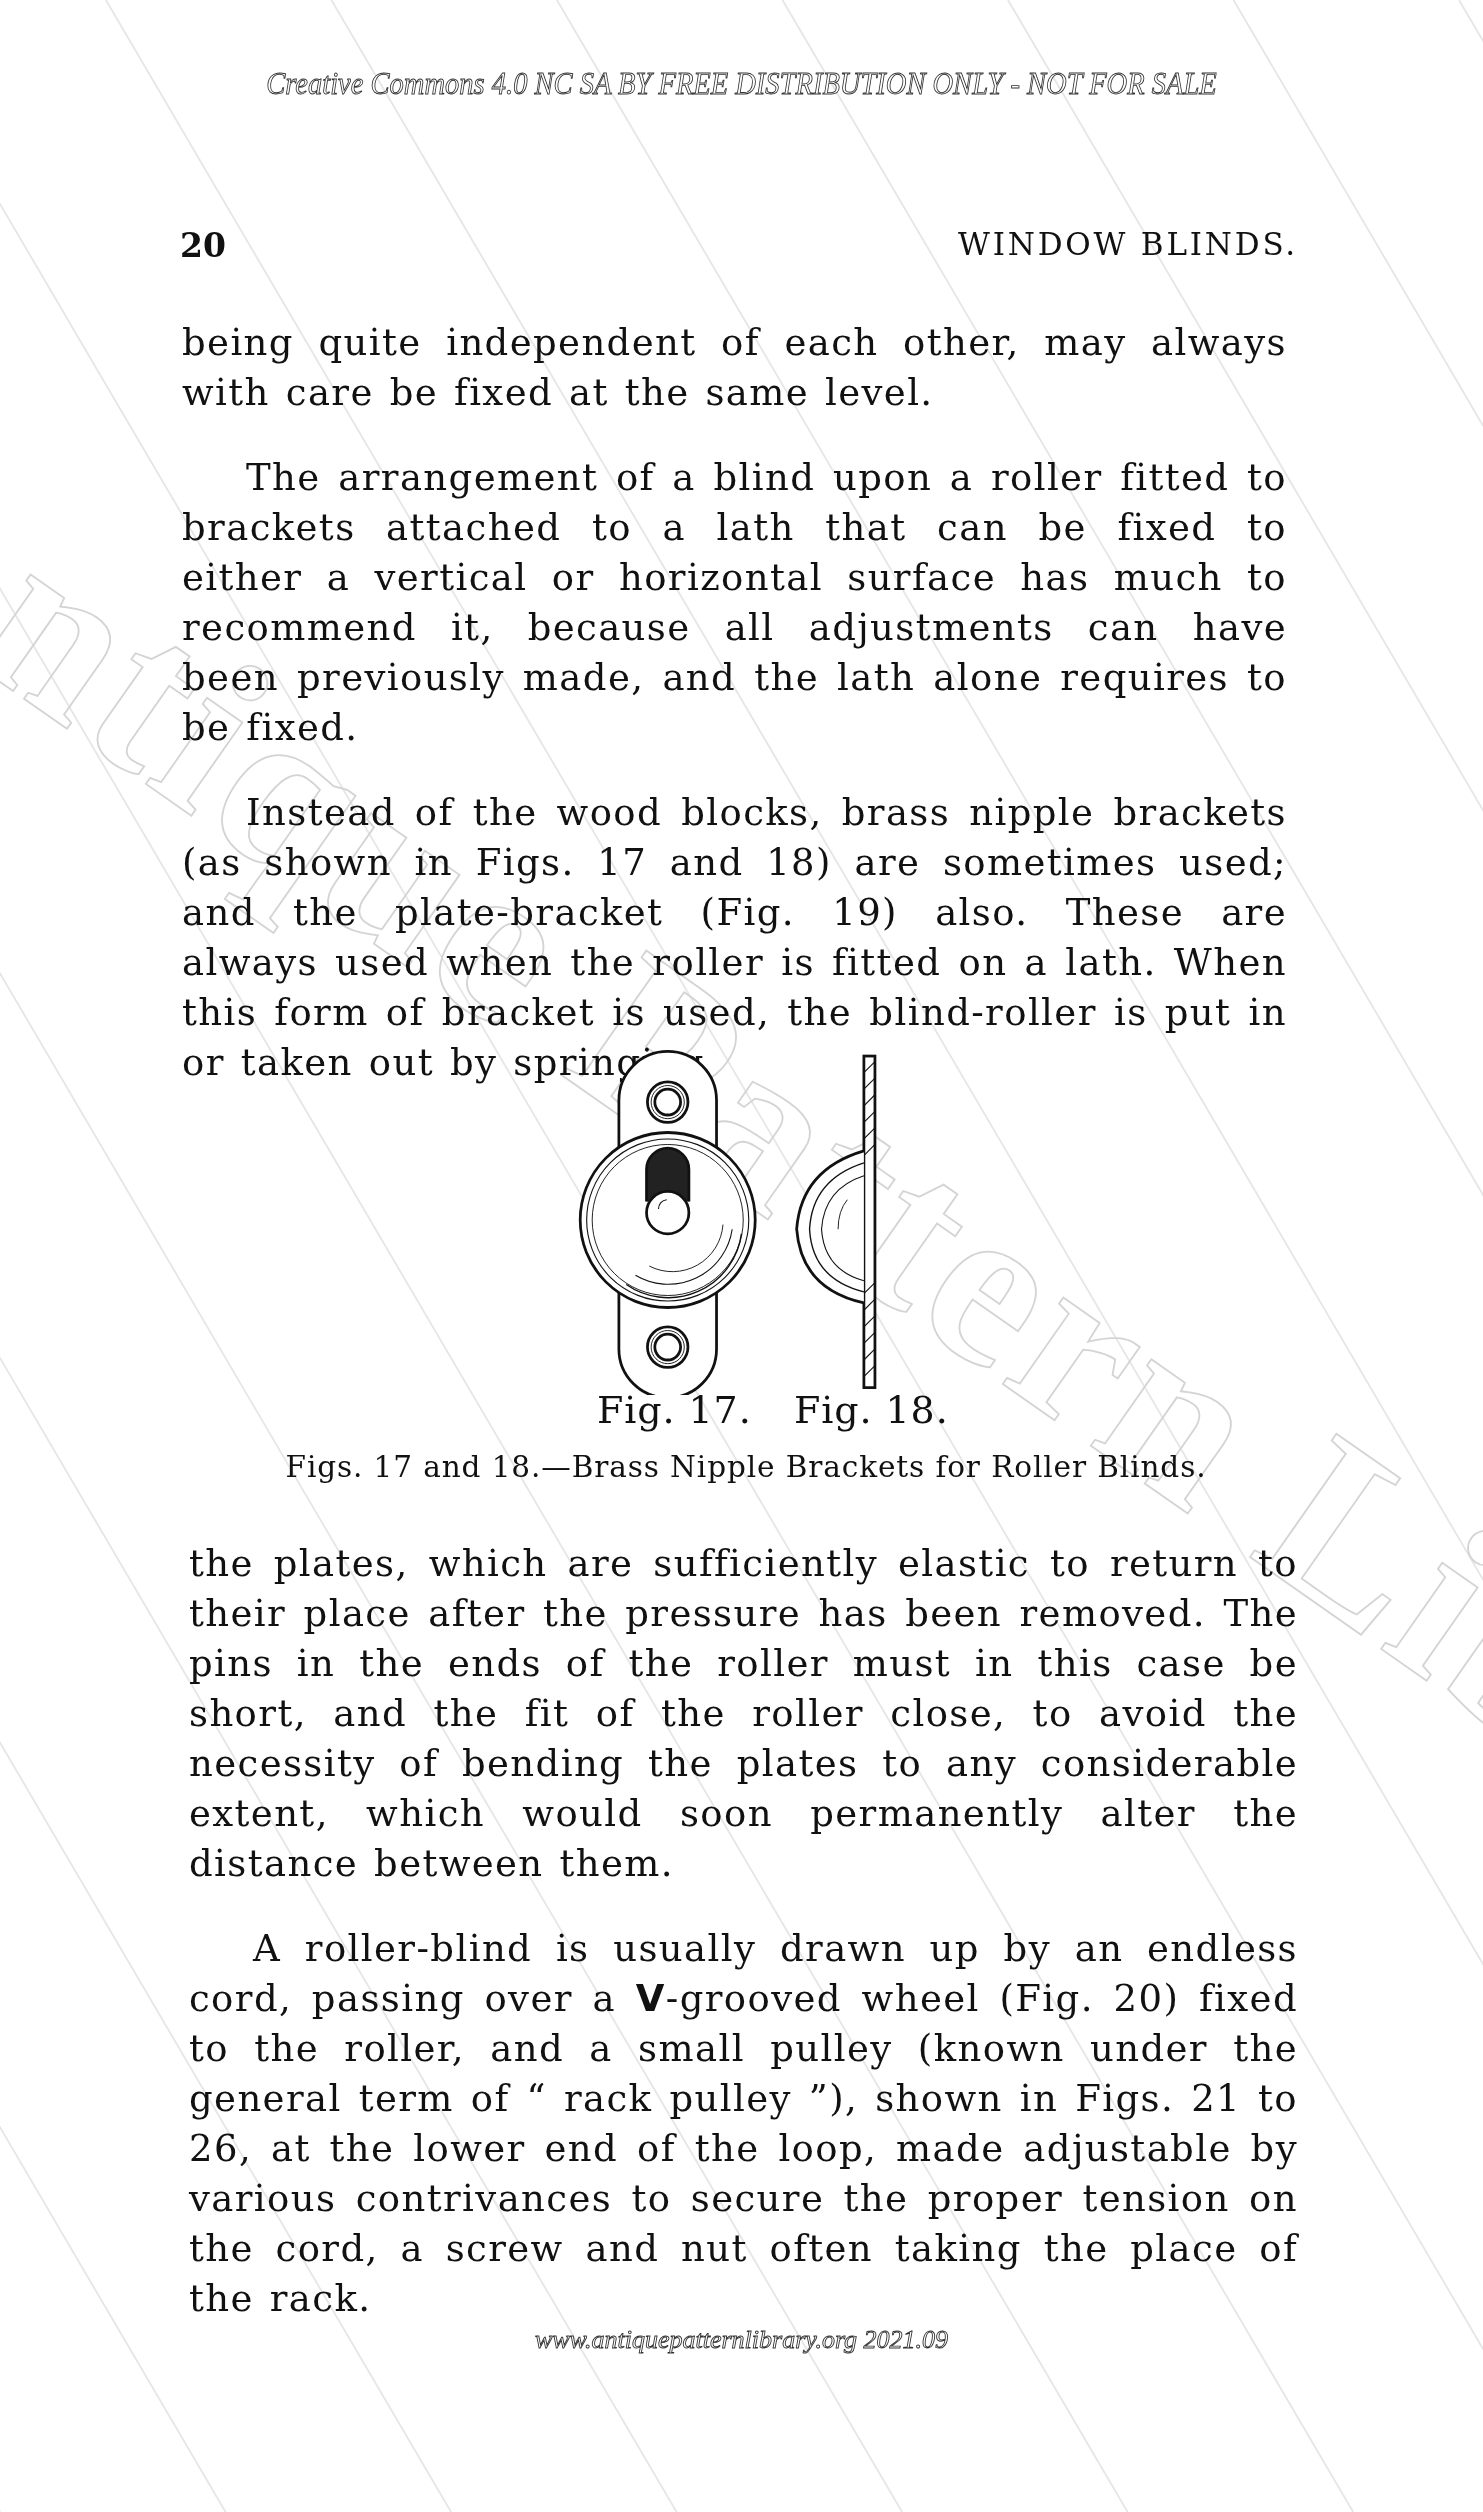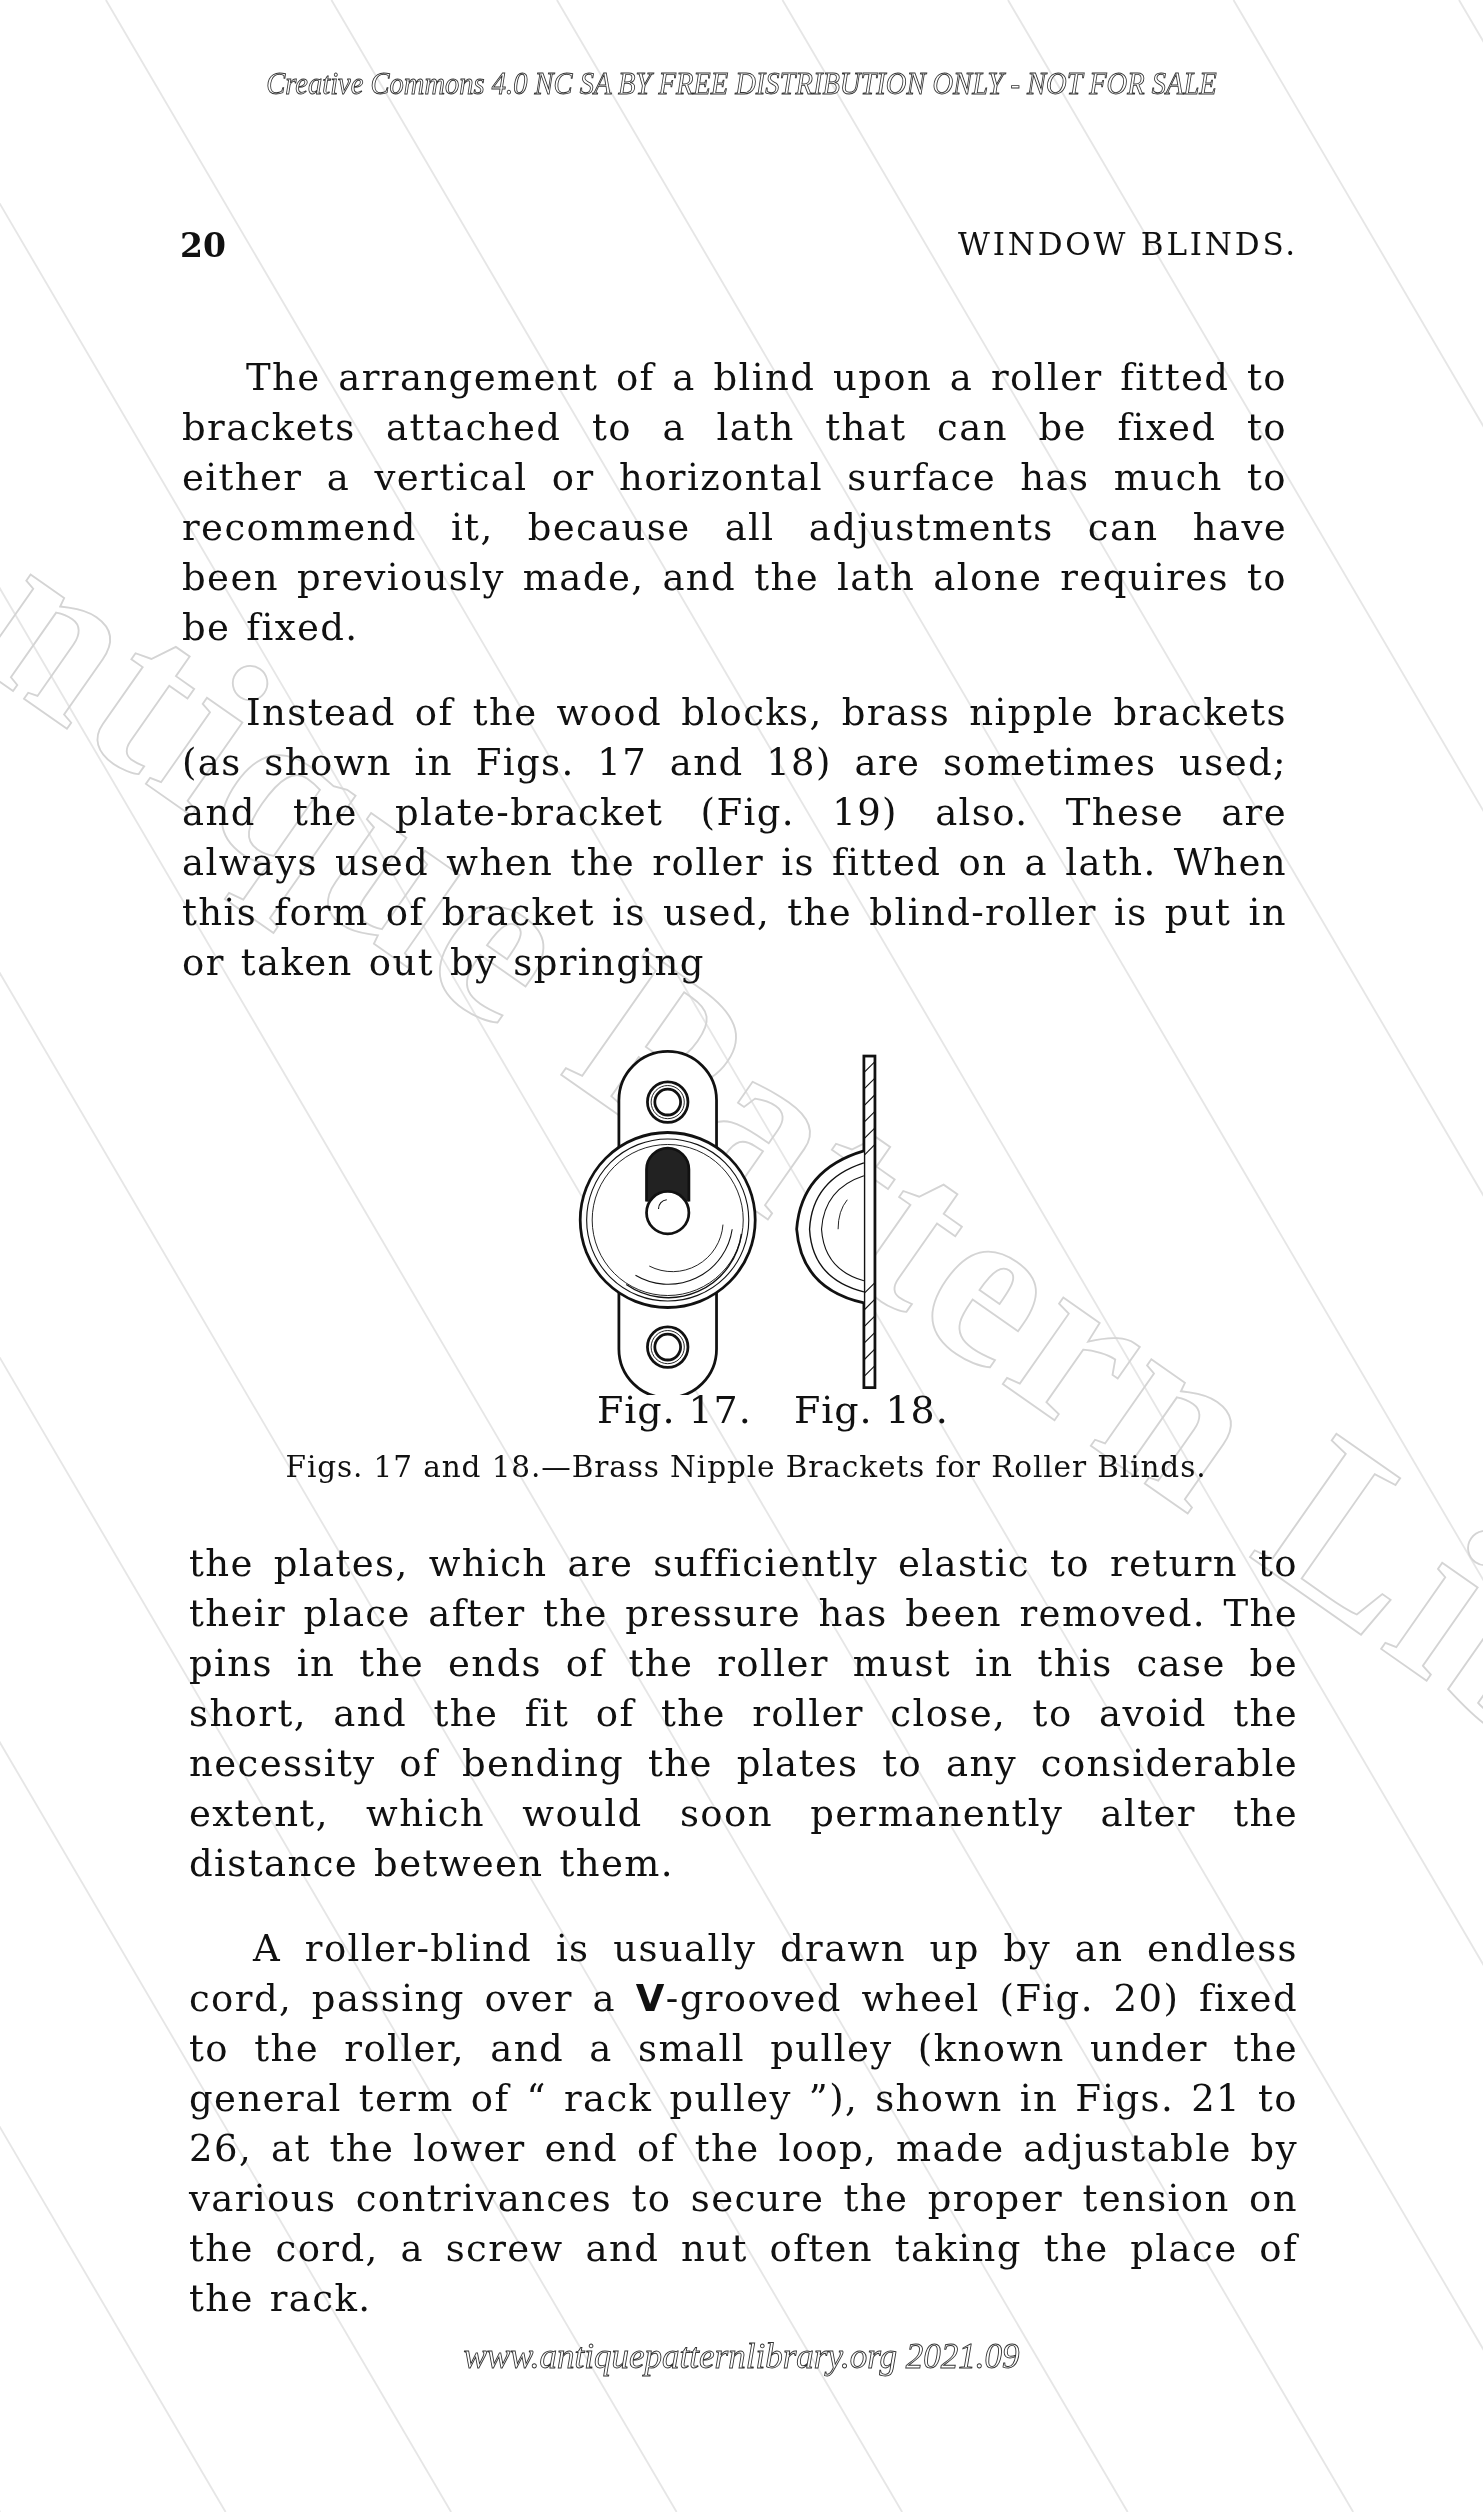--- a/index.html
+++ b/index.html
@@ -34,22 +34,22 @@
   .block-bottom { top: 1539px; left: 189px; width: 1109px; }
 
   .figure { position: absolute; left: 571px; top: 1045px; width: 350px; height: 350px; }
   .fig-label { position: absolute; top: 1388px; font-size: 38px; letter-spacing: 0.9px; }
   .fig17-label { left: 597px; }
   .fig18-label { left: 794px; text-align: center; }
   .fig-caption { position: absolute; top: 1450px; left: 203px; width: 1086px; text-align: center;
                  font-size: 29.5px; letter-spacing: 0.9px; }
 
   .footer { position: absolute; top: 2325px; left: 0; width: 1483px; text-align: center;
-            font-family: "Liberation Serif", serif; font-style: italic; font-size: 35px;
-            color: #fff; margin-top: 12px; -webkit-text-stroke: 0.9px #333; }
+            font-family: "Liberation Serif", serif; font-style: italic; font-size: 26px;
+            color: #fff; -webkit-text-stroke: 0.9px #333; }
   .v-glyph { font-family: "DejaVu Sans", sans-serif; font-weight: bold; }
 </style>
 </head>
 <body>
 
 <svg class="bg-lines" width="1483" height="2512" viewBox="0 0 1611 2729">
   <g stroke="#e6e6e6" stroke-width="2" fill="none" id="hatch">
       <line x1="-1600" y1="0" x2="0" y2="2729"></line>
       <line x1="-1355" y1="0" x2="245" y2="2729"></line>
       <line x1="-1110" y1="0" x2="490" y2="2729"></line>
@@ -70,20 +70,21 @@
 <div class="wm-diag">Antique Pattern Library</div>
 
 <div class="cc-header">Creative Commons 4.0 NC SA BY FREE DISTRIBUTION ONLY - NOT FOR SALE</div>
 
 <div class="running-head">
   <span class="page-num">20</span>
   <div class="running-title">WINDOW BLINDS.</div>
 </div>
 
 <div class="body-block block-top">
+  <p>being quite independent of each other, may always with care be fixed at the same level.</p>
   <p class="indent">The arrangement of a blind upon a roller fitted to brackets attached to a lath that can be fixed to either a vertical or horizontal surface has much to recommend it, because all adjustments can have been previously made, and the lath alone requires to be fixed.</p>
   <p class="indent">Instead of the wood blocks, brass nipple brackets (as shown in Figs. 17 and 18) are sometimes used; and the plate-bracket (Fig. 19) also. These are always used when the roller is fitted on a lath.  When this form of bracket is used, the blind-roller is put in or taken out by springing</p>
 </div>
 
 <svg class="figure" viewBox="0 0 380 380" xmlns="http://www.w3.org/2000/svg">
 
   <g fill="none" stroke="#111" stroke-width="3">
     <path d="M52 60 A53 53 0 0 1 158 60 L158 330 A53 53 0 0 1 52 330 Z" fill="#fff"></path>
     <circle cx="105" cy="190" r="95" fill="#fff"></circle>
     <circle cx="105" cy="190" r="88" stroke-width="1.2"></circle>

